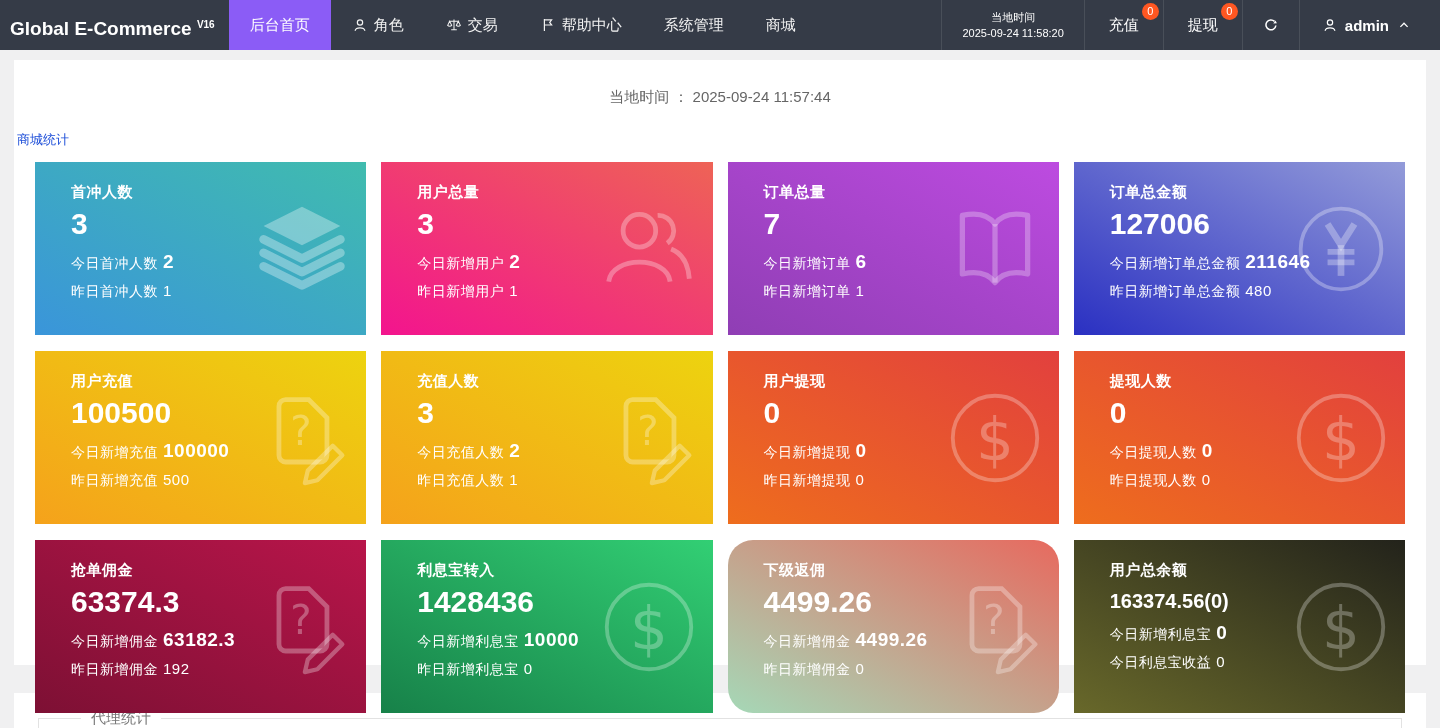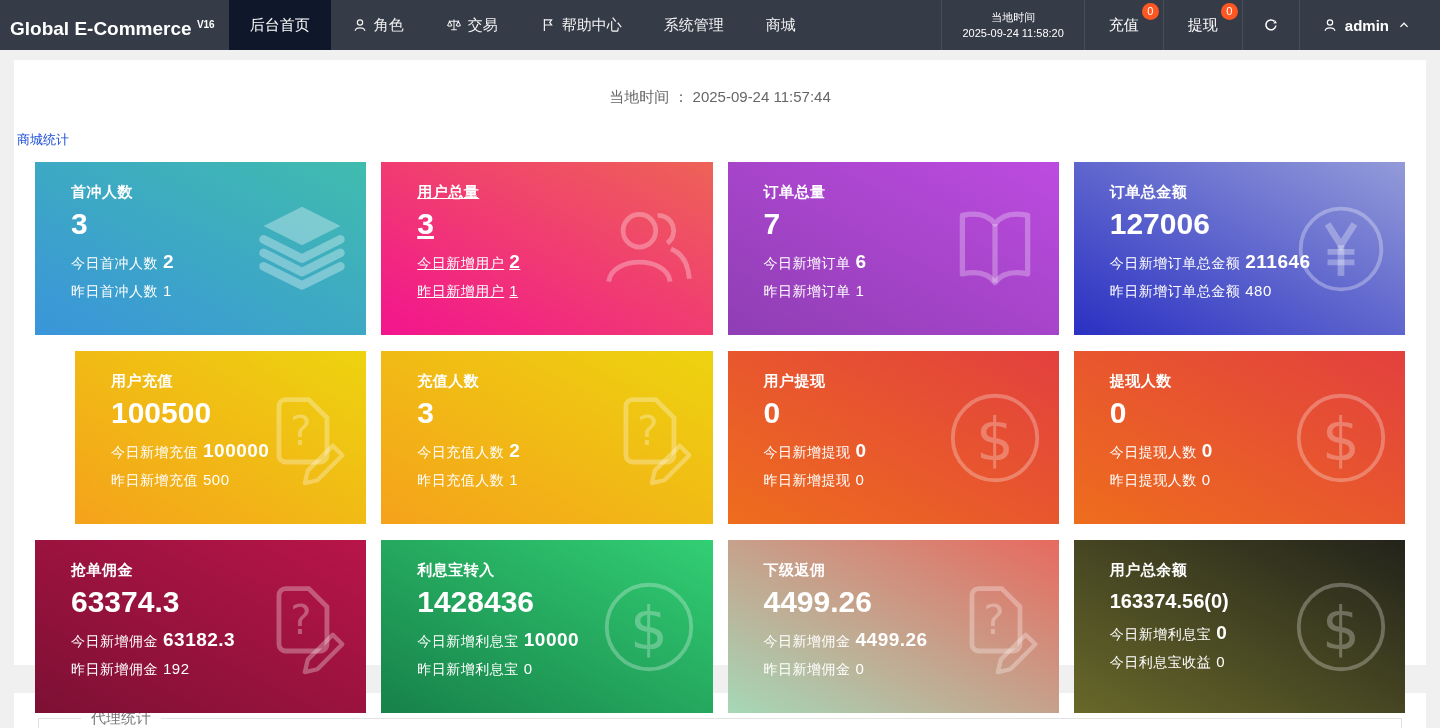--- a/index.html
+++ b/index.html
@@ -48,21 +48,21 @@
 </style>
 </head>
 <body style="background: rgb(240, 240, 241);">
 
 <div class="navbar" style="background: rgb(53, 59, 71);">
   <div class="brand">
     <span>Global E-Commerce</span>
     <sup>V16</sup>
   </div>
   <div class="nav-menu" id="nav-menu">
-      <div class="nav-item active" style="background: #0f172a;">
+      <div class="nav-item active" style="background: #8b5cf6;">
         <span>后台首页</span>
       </div>
       <div class="nav-item">
         <span>
           <svg viewBox="0 0 20 20" fill="none" stroke="currentColor" stroke-width="1.5" style="width: 16px; height: 16px; display: block;">
             <circle cx="10" cy="6.8" r="3.3"></circle>
             <path d="M3.8 17.2 c1.2 -4.8 11.2 -4.8 12.4 0"></path>
           </svg>
         </span>
         <span>角色</span>
@@ -150,21 +150,21 @@
     <div class="card-icon">
           <svg viewBox="0 0 100 100">
             <path d="M50 6 L90 26 L50 46 L10 26 Z" fill="rgba(255,255,255,0.33)"></path>
             <path d="M10 40 L50 60 L90 40" fill="none" stroke="rgba(255,255,255,0.33)" stroke-width="9" stroke-linecap="round" stroke-linejoin="round"></path>
             <path d="M10 54 L50 74 L90 54" fill="none" stroke="rgba(255,255,255,0.33)" stroke-width="9" stroke-linecap="round" stroke-linejoin="round"></path>
             <path d="M10 68 L50 88 L90 68" fill="none" stroke="rgba(255,255,255,0.33)" stroke-width="9" stroke-linecap="round" stroke-linejoin="round"></path>
           </svg>
         </div>
   </div>
 
-  <div class="card" style="background: linear-gradient(to right top, rgb(243, 20, 142), rgb(238, 99, 86)); text-decoration: underline;">
+  <div class="card" style="background: linear-gradient(to right top, rgb(243, 20, 142), rgb(238, 99, 86));">
     <div class="card-title">用户总量</div>
     <div class="card-value">3</div>
     <div class="card-line">
       <span class="l2">今日新增用户</span><span class="v2">2</span>
     </div>
     <div class="card-line">
       <span class="l3">昨日新增用户</span><span class="v3">1</span>
     </div>
     <div class="card-icon">
           <svg viewBox="0 0 100 100" fill="none" stroke="rgba(255,255,255,0.30)" stroke-width="5">
@@ -205,21 +205,21 @@
     <div class="card-icon">
           <svg viewBox="0 0 100 100" fill="none" stroke="rgba(255,255,255,0.30)">
             <circle cx="50" cy="50" r="42" stroke-width="4"></circle>
             <path d="M36 24 L50 46 L64 24" stroke-width="7"></path>
             <path d="M50 46 V78" stroke-width="7"></path>
             <path d="M36 53 H64 M36 64 H64" stroke-width="6"></path>
           </svg>
         </div>
   </div>
 
-  <div class="card" style="background: linear-gradient(to right top, rgb(245, 162, 27), rgb(237, 211, 15)); margin-left: 40px;">
+  <div class="card" style="background: linear-gradient(to right top, rgb(245, 162, 27), rgb(237, 211, 15));">
     <div class="card-title">用户充值</div>
     <div class="card-value">100500</div>
     <div class="card-line">
       <span class="l2">今日新增充值</span><span class="v2">100000</span>
     </div>
     <div class="card-line">
       <span class="l3">昨日新增充值</span><span class="v3">500</span>
     </div>
     <div class="card-icon">
           <svg viewBox="0 0 100 100" fill="none" stroke="rgba(255,255,255,0.30)">
@@ -310,21 +310,21 @@
       <span class="l3">昨日新增利息宝</span><span class="v3">0</span>
     </div>
     <div class="card-icon">
           <svg viewBox="0 0 100 100" fill="none" stroke="rgba(255,255,255,0.28)">
             <circle cx="50" cy="50" r="44" stroke-width="4"></circle>
             <text x="50" y="73" text-anchor="middle" font-size="62" font-family="DejaVu Sans, sans-serif" fill="rgba(255,255,255,0.28)" stroke="none">$</text>
           </svg>
         </div>
   </div>
 
-  <div class="card" style="background: linear-gradient(to right top, rgb(165, 216, 183), rgb(231, 106, 95));">
+  <div class="card" style="background: linear-gradient(to right top, rgb(165, 216, 183), rgb(231, 106, 95)); border-radius: 25px;">
     <div class="card-title">下级返佣</div>
     <div class="card-value">4499.26</div>
     <div class="card-line">
       <span class="l2">今日新增佣金</span><span class="v2">4499.26</span>
     </div>
     <div class="card-line">
       <span class="l3">昨日新增佣金</span><span class="v3">0</span>
     </div>
     <div class="card-icon">
           <svg viewBox="0 0 100 100" fill="none" stroke="rgba(255,255,255,0.30)">

